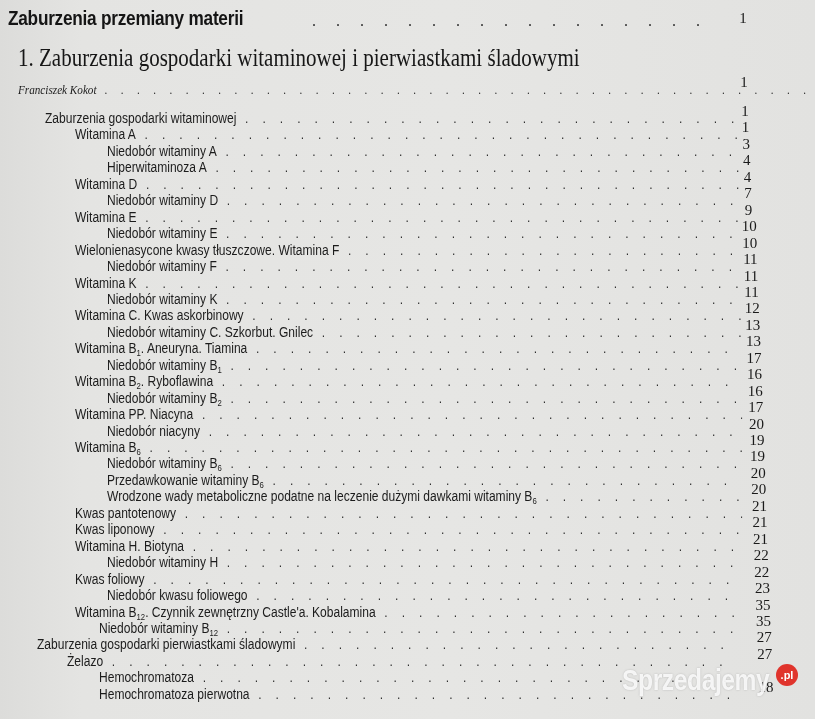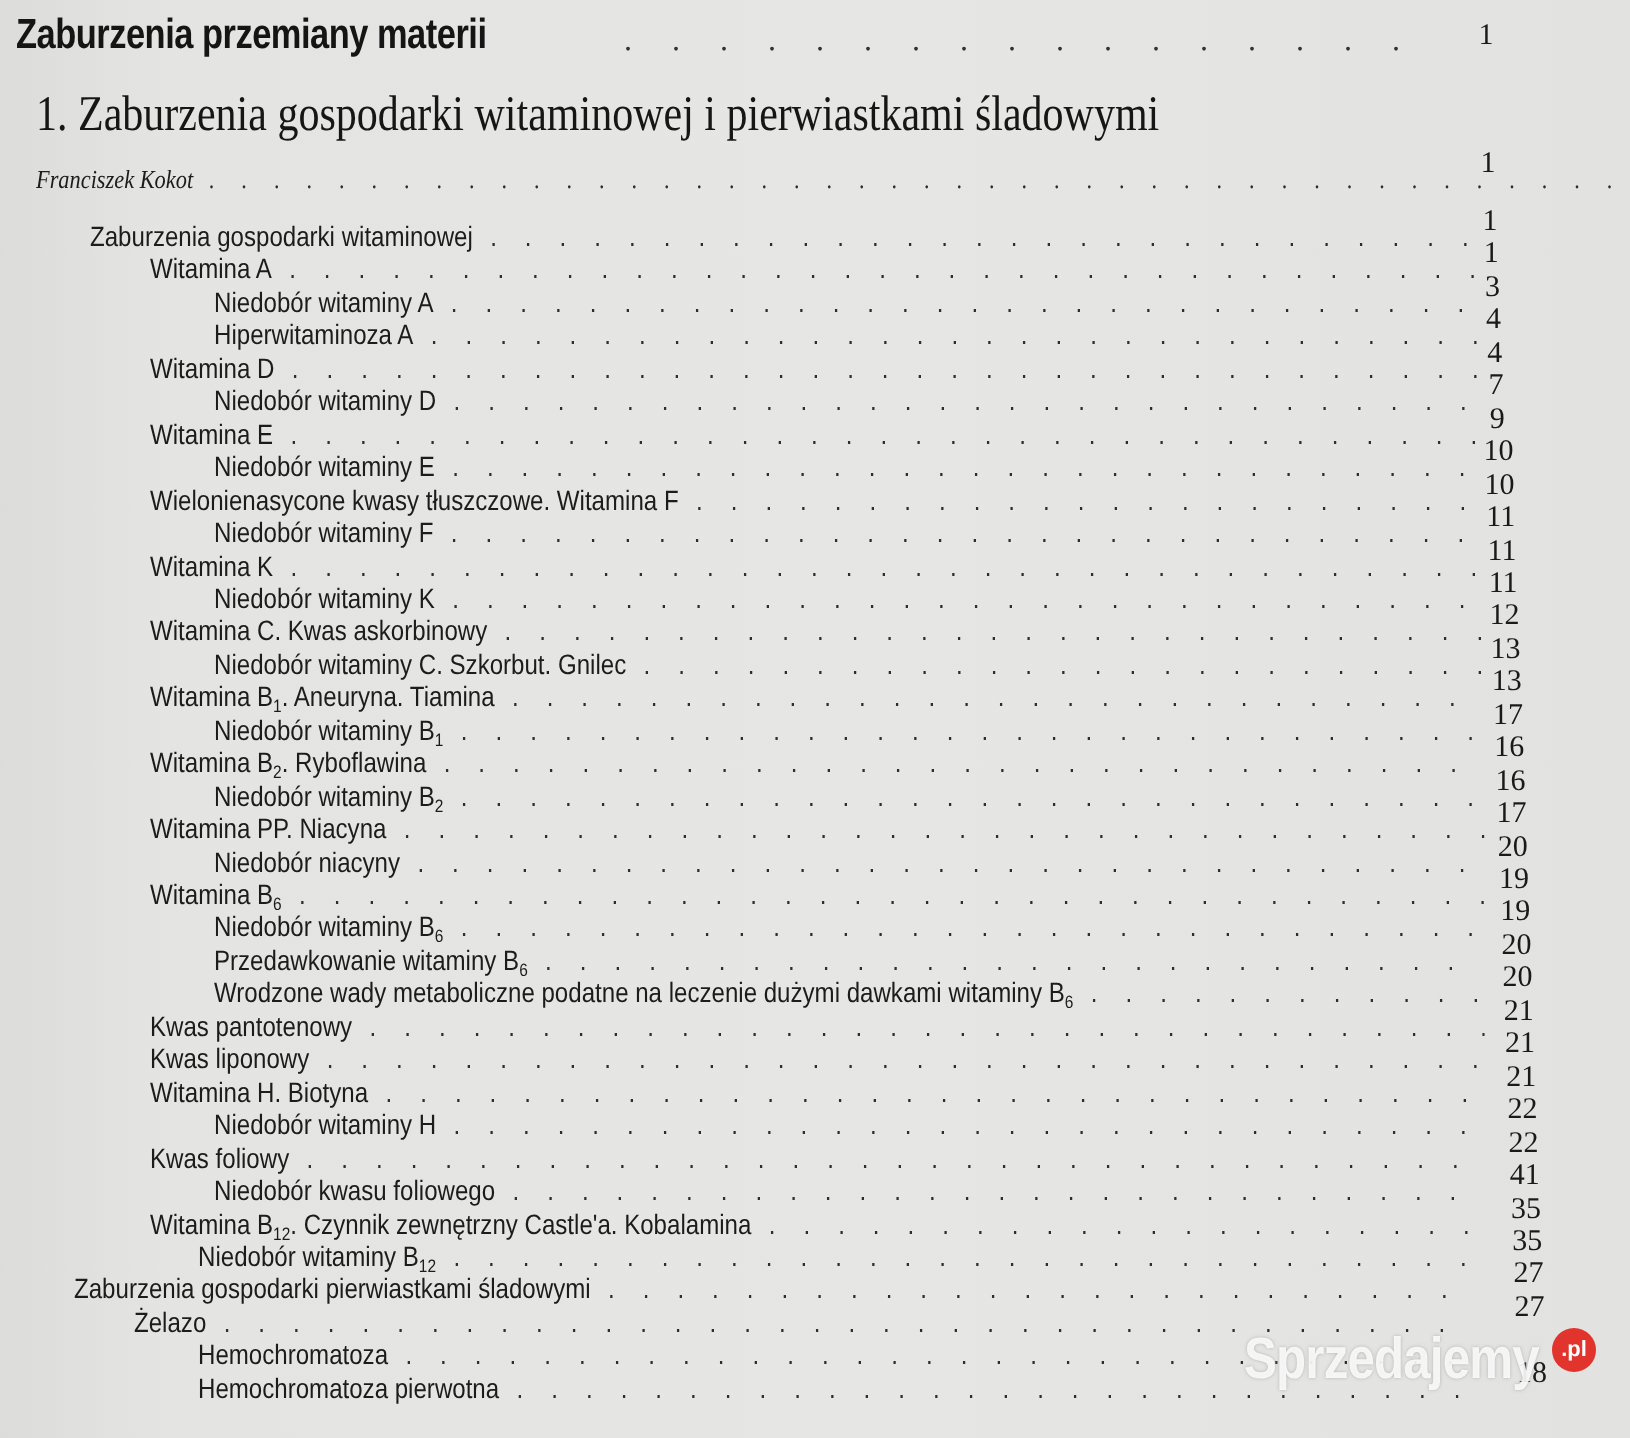--- a/index.html
+++ b/index.html
@@ -128,21 +128,21 @@
       <div class="pnum" style="left: 742.4px; top: 497.8px;">21</div>
       <div class="entry" style="left: 75px; top: 521.25px; width: 775.581px;"><span>Kwas liponowy</span><span class="dots"> . . . . . . . . . . . . . . . . . . . . . . . . . . . . . . . . . . . . . . . . . . . . . . . . .</span></div>
       <div class="pnum" style="left: 743px; top: 514.25px;">21</div>
       <div class="entry" style="left: 75px; top: 537.7px; width: 775.581px;"><span>Witamina H. Biotyna</span><span class="dots"> . . . . . . . . . . . . . . . . . . . . . . . . . . . . . . . . . . . . . . . . . . . . . . . . .</span></div>
       <div class="pnum" style="left: 743.6px; top: 530.7px;">21</div>
       <div class="entry" style="left: 107px; top: 554.15px; width: 738.372px;"><span>Niedobór witaminy H</span><span class="dots"> . . . . . . . . . . . . . . . . . . . . . . . . . . . . . . . . . . . . . . . . . . . . . . . . .</span></div>
       <div class="pnum" style="left: 744.2px; top: 547.15px;">22</div>
       <div class="entry" style="left: 75px; top: 570.6px; width: 775.581px;"><span>Kwas foliowy</span><span class="dots"> . . . . . . . . . . . . . . . . . . . . . . . . . . . . . . . . . . . . . . . . . . . . . . . . .</span></div>
       <div class="pnum" style="left: 744.8px; top: 563.6px;">22</div>
       <div class="entry" style="left: 107px; top: 587.05px; width: 738.372px;"><span>Niedobór kwasu foliowego</span><span class="dots"> . . . . . . . . . . . . . . . . . . . . . . . . . . . . . . . . . . . . . . . . . . . . . . . . .</span></div>
-      <div class="pnum" style="left: 745.4px; top: 580.05px;">41</div>
+      <div class="pnum" style="left: 745.4px; top: 580.05px;">23</div>
       <div class="entry" style="left: 75px; top: 603.5px; width: 775.581px;"><span>Witamina B<sub>12</sub>. Czynnik zewnętrzny Castle'a. Kobalamina</span><span class="dots"> . . . . . . . . . . . . . . . . . . . . . . . . . . . . . . . . . . . . . . . . . . . . . . . . .</span></div>
       <div class="pnum" style="left: 746px; top: 596.5px;">35</div>
       <div class="entry" style="left: 99px; top: 619.95px; width: 738.372px;"><span>Niedobór witaminy B<sub>12</sub></span><span class="dots"> . . . . . . . . . . . . . . . . . . . . . . . . . . . . . . . . . . . . . . . . . . . . . . . . .</span></div>
       <div class="pnum" style="left: 746.6px; top: 612.95px;">35</div>
       <div class="entry" style="left: 37px; top: 636.4px; width: 810.465px;"><span>Zaburzenia gospodarki pierwiastkami śladowymi</span><span class="dots"> . . . . . . . . . . . . . . . . . . . . . . . . . . . . . . . . . . . . . . . . . . . . . . . . .</span></div>
       <div class="pnum" style="left: 747.2px; top: 629.4px;">27</div>
       <div class="entry" style="left: 67px; top: 652.85px; width: 775.581px;"><span>Żelazo</span><span class="dots"> . . . . . . . . . . . . . . . . . . . . . . . . . . . . . . . . . . . . . . . . . . . . . . . . .</span></div>
       <div class="pnum" style="left: 747.8px; top: 645.85px;">27</div>
       <div class="entry" style="left: 99px; top: 669.3px; width: 738.372px;"><span>Hemochromatoza</span><span class="dots"> . . . . . . . . . . . . . . . . . . . . . . . . . . . . . . . . . . . . . . . . . . . . . . . . .</span></div>
       <div class="pnum" style="left: 748.4px; top: 662.3px;"></div>

